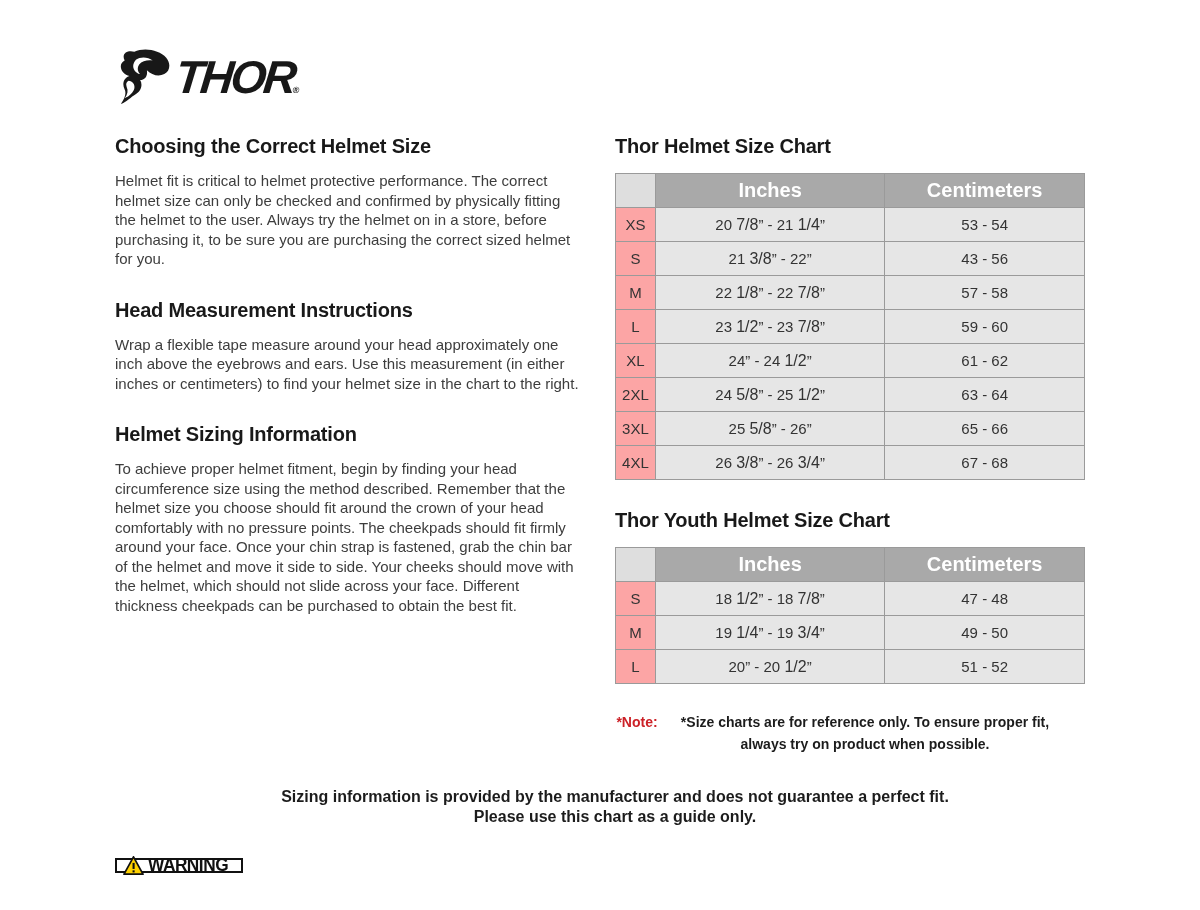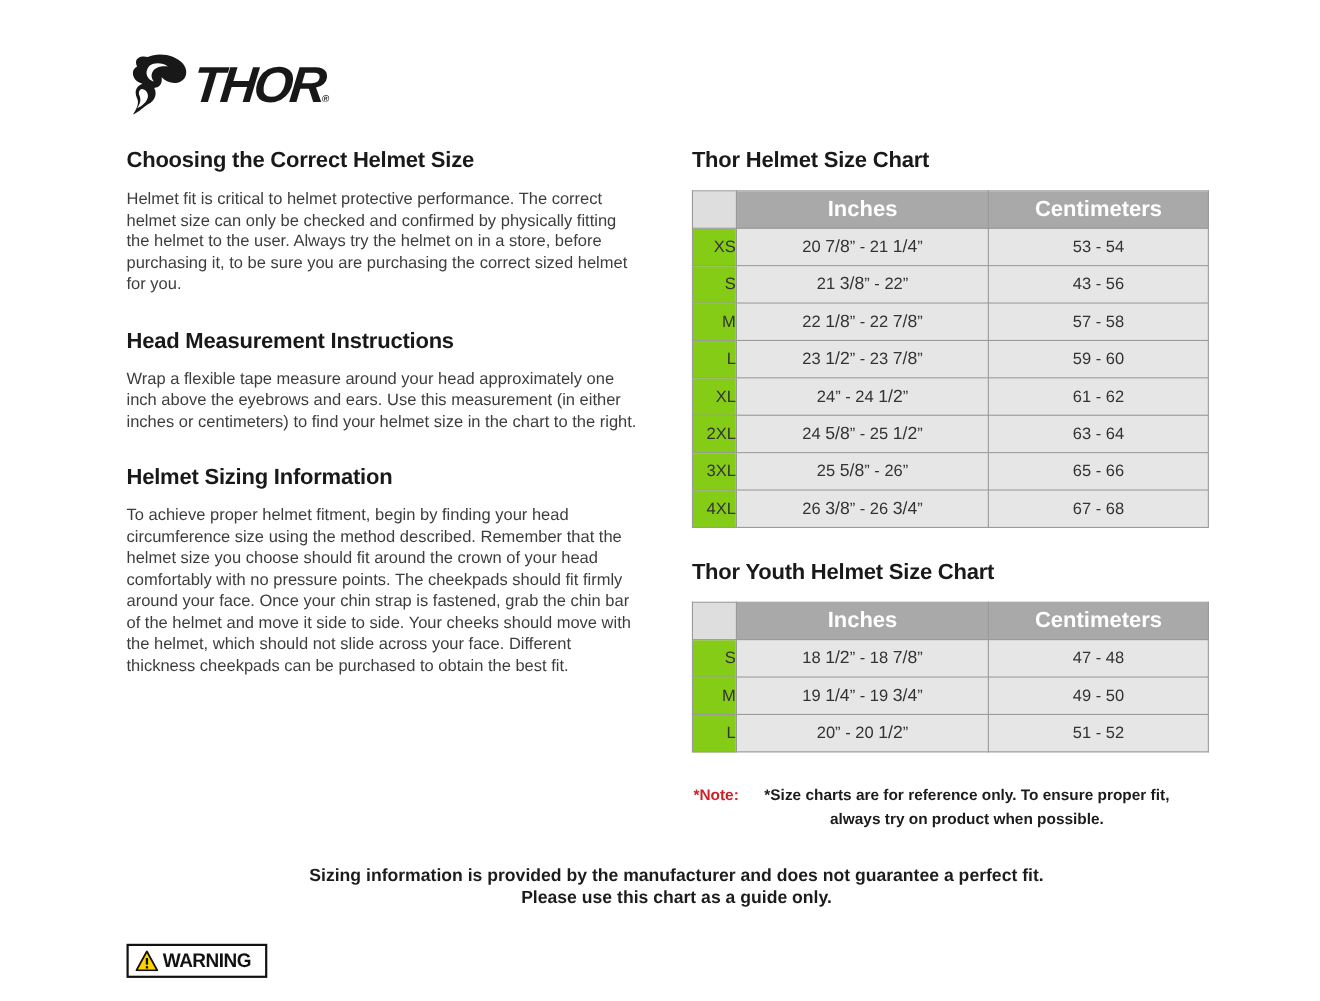--- a/index.html
+++ b/index.html
@@ -18,21 +18,21 @@
   .logo-word {
     font-family:"Liberation Sans", sans-serif;
     font-weight:bold; font-style:italic;
     font-size:46px; line-height:58px; color:#181818;
     letter-spacing:-3px; transform:skewX(-6deg);
     margin-left:2px;
   }
   .logo-reg { font-size:9px; vertical-align:baseline; letter-spacing:0; }
 
   
-  .columns { display:flex; gap:44px; }
+  .columns { display:flex; gap:30px; }
   .col-left  { width:470px; flex:none; }
   .col-right { width:470px; flex:none; }
 
   h2 {
     font-size:20px; line-height:1.2; color:#191919;
     font-weight:bold; letter-spacing:-0.2px;
     margin-bottom:13px;
   }
   .section { margin-bottom:29px; }
   .section p { font-size:15px; line-height:19.5px; color:#3d3d3d; }
@@ -47,39 +47,39 @@
   table.size-chart th, table.size-chart td {
     border:1px solid #9a9a9a; height:34px; padding:0;
   }
   .corner-cell { width:40px; background:#dedede; }
   .head-cell {
     background:#a9a9a9; color:#ffffff; font-weight:bold;
     text-align:center; font-size:20px;
   }
   .col-inches { width:230px; }
   .col-cm     { width:200px; }
-  .size-cell  { background:#84cc16; font-weight:normal; text-align:right; padding-left:9px; }
+  .size-cell  { background:#fca5a5; font-weight:normal; text-align:center; padding-left:9px; }
   .val-cell   { background:#e6e6e6; text-align:center; }
   .frac { font-size:16px; }
 
   
   .note { display:flex; margin-top:27px; font-size:14px; line-height:1.55;text-align:center; }
   .note-label { color:#cc2127; font-weight:bold; flex:none; width:44px; }
   .note-text  { color:#1c1c1c; font-weight:bold; margin-left:2px; max-width:408px; }
 
   
   .disclaimer {
     margin-top:32px; font-size:16px; line-height:20px;
     font-weight:bold; color:#1c1c1c; white-space:pre-line;text-align:center;
   }
   .warning-row { display:flex; align-items:center; margin-top:31px; }
   .warning-box {
     display:flex; align-items:center;
     border:2px solid #111111; background:#ffffff;
-    padding:2px 9px 2px 6px; height:31px;
+    padding:2px 9px 2px 6px; height:15px;
   }
   .warning-box svg { display:block; margin-right:4px; }
   .warning-word {
     font-size:18px; font-weight:bold; color:#111111;
     letter-spacing:-0.5px; transform:scaleX(.96); transform-origin:left;
   }
   .warning-text { margin-left:23px; font-size:15px; color:#3d3d3d; }
 </style>
 </head>
 <body>

